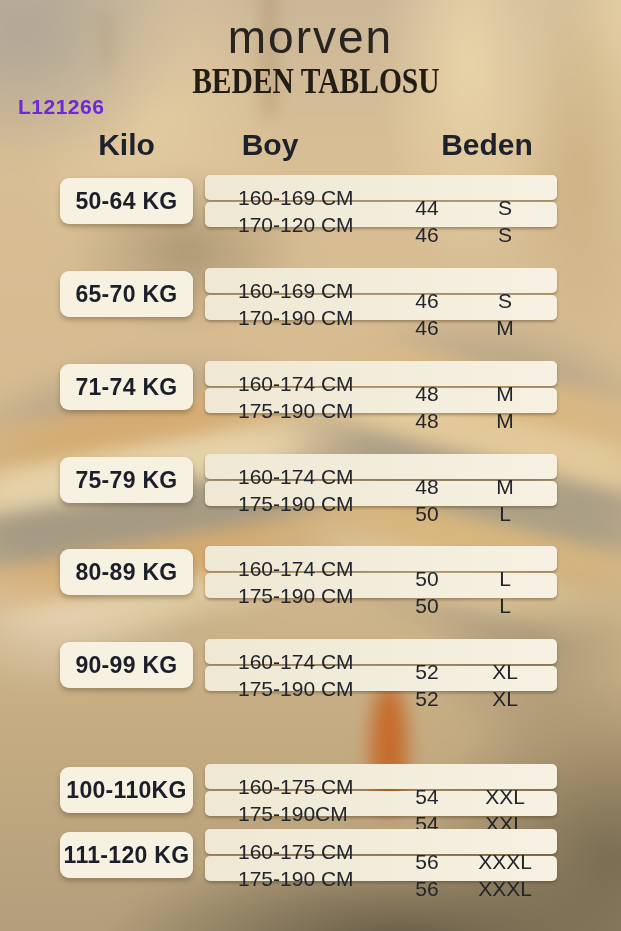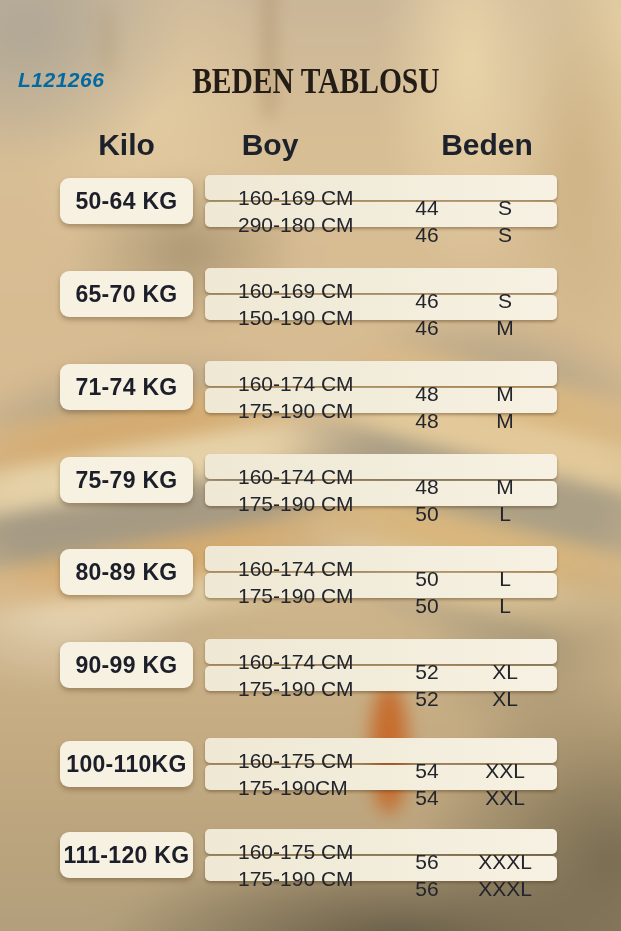--- a/index.html
+++ b/index.html
@@ -55,22 +55,22 @@
     font-size:46px;line-height:46px;font-weight:300;letter-spacing:2px;
     color:#2a2420;
   }
   .title-wrap{position:absolute;top:63px;left:10px;right:0;text-align:center;}
   .title{
     display:inline-block;transform:scaleX(0.82);transform-origin:center;
     font-family:"Liberation Serif",serif;font-weight:700;font-size:36px;line-height:36px;
     color:#231d16;letter-spacing:0px;white-space:nowrap;
   }
   .code{
-    position:absolute;top:68px;left:18px;
-    font-size:21px;font-weight:700;color:#0369a1;letter-spacing:0.5px;font-style:italic;
+    position:absolute;top:95px;left:18px;
+    font-size:21px;font-weight:700;color:#6d28d9;letter-spacing:0.5px;
   }
   .col-header{
     position:absolute;top:127px;text-align:center;
     font-size:30px;line-height:36px;font-weight:700;color:#1d212b;
   }
   .col-kilo{left:60px;width:133px;}
   .col-boy{left:205px;width:130px;}
   .col-beden{left:402px;width:170px;}
 
   .group{position:absolute;left:0;width:621px;height:52px;}
@@ -101,55 +101,56 @@
     <div class="bg-base"></div>
     <div class="stripes-left"></div>
     <div class="stripes-right"></div>
     <div class="hanger-hook-a"></div>
     <div class="hanger-hook-b"></div>
     <div class="orange-garment"></div>
   </div>
 
   <div class="content">
 
+    <div class="brand">morven</div>
     <div class="title-wrap">
       <span class="title">BEDEN TABLOSU</span>
     </div>
     <div class="code">L121266</div>
 
     <div class="col-header col-kilo">Kilo</div>
     <div class="col-header col-boy">Boy</div>
     <div class="col-header col-beden">Beden</div>
 
     <div class="group" style="top:175px">
       <div class="kg-box">50-64 KG</div>
       <div class="rows">
         <div class="row">
           <span class="cell-height">160-169 CM</span>
           <span class="cell-num">44</span>
           <span class="cell-size">S</span>
         </div>
         <div class="row">
-          <span class="cell-height">290-180 CM</span>
+          <span class="cell-height">170-120 CM</span>
           <span class="cell-num">46</span>
           <span class="cell-size">S</span>
         </div>
       </div>
     </div>
 
     <div class="group" style="top:268px">
       <div class="kg-box">65-70 KG</div>
       <div class="rows">
         <div class="row">
           <span class="cell-height">160-169 CM</span>
           <span class="cell-num">46</span>
           <span class="cell-size">S</span>
         </div>
         <div class="row">
-          <span class="cell-height">150-190 CM</span>
+          <span class="cell-height">170-190 CM</span>
           <span class="cell-num">46</span>
           <span class="cell-size">M</span>
         </div>
       </div>
     </div>
 
     <div class="group" style="top:361px">
       <div class="kg-box">71-74 KG</div>
       <div class="rows">
         <div class="row">
@@ -206,21 +207,21 @@
           <span class="cell-size">XL</span>
         </div>
         <div class="row">
           <span class="cell-height">175-190 CM</span>
           <span class="cell-num">52</span>
           <span class="cell-size">XL</span>
         </div>
       </div>
     </div>
 
-    <div class="group" style="top:738px">
+    <div class="group" style="top:764px">
       <div class="kg-box">100-110KG</div>
       <div class="rows">
         <div class="row">
           <span class="cell-height">160-175 CM</span>
           <span class="cell-num">54</span>
           <span class="cell-size">XXL</span>
         </div>
         <div class="row">
           <span class="cell-height">175-190CM</span>
           <span class="cell-num">54</span>

